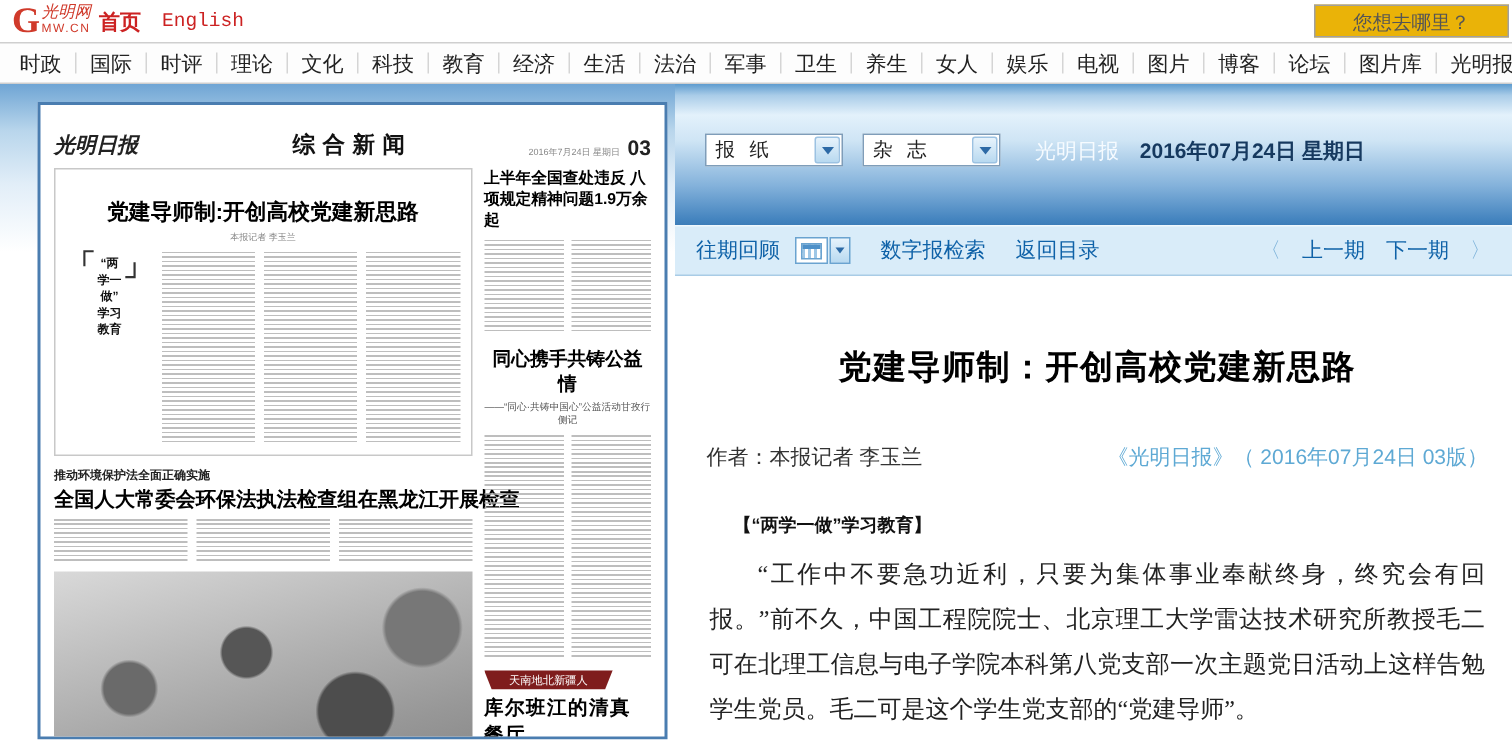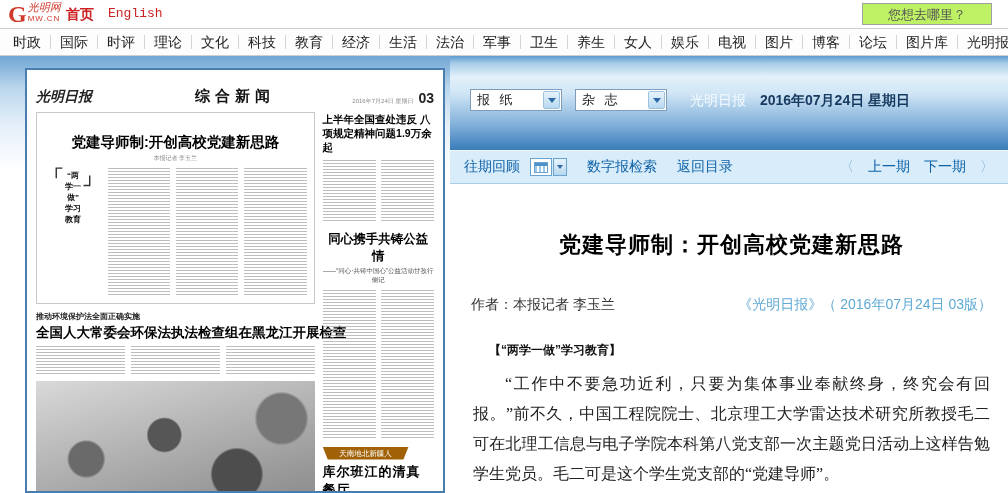--- a/index.html
+++ b/index.html
@@ -10,22 +10,22 @@
   
   .topbar { position:absolute; left:0; top:0; width:1008px; height:28px; background:#fff; }
   .logo { position:absolute; left:8px; top:2px; height:24px; display:flex; align-items:flex-start; cursor:pointer; }
   .logo-g { color:#d03a2b; font-size:24px; font-weight:bold; font-family:"Liberation Serif",serif; line-height:24px; }
   .logo-stack { display:flex; flex-direction:column; margin-left:1px; }
   .logo-cn { color:#d03a2b; font-size:11px; font-family:"DejaVu Serif",serif; font-style:italic; line-height:12px; }
   .logo-dom { color:#d03a2b; font-size:8px; letter-spacing:1px; line-height:9px; text-transform:uppercase; }
   .top-link { position:absolute; top:6px; font-size:14px; color:#cc2222; text-decoration:none; cursor:pointer; }
   .top-link.home { left:66px; font-weight:bold; }
   .top-link.eng  { left:108px; font-family:"Liberation Mono",monospace; font-size:13px; }
-  .search-box { position:absolute; right:16px; top:3px; width:130px; height:22px; border:1px solid #a0a0a0;
-                background:#bef264; font-size:13px; color:#555; text-align:center; outline:none;
+  .search-box { position:absolute; right:2px; top:3px; width:130px; height:22px; border:1px solid #a0a0a0;
+                background:#eab308; font-size:13px; color:#555; text-align:center; outline:none;
                 font-family:"Liberation Sans",sans-serif; }
   .search-box::placeholder { color:#555; }
 
   
   .nav { position:absolute; left:0; top:28px; width:1008px; height:28px; background:#fdfdfd;
          border-top:1px solid #cfcfcf; border-bottom:1px solid #cfcfcf;
          display:flex; align-items:center; padding-left:4px; }
   .nav-item { font-size:14px; color:#222; padding:0 9px; cursor:pointer; white-space:nowrap;
               border-right:1px solid #d5d5d5; line-height:14px; }
   .nav-item:last-child { border-right:none; }
@@ -109,21 +109,21 @@
              radial-gradient(circle at 18% 52%, #6a6a6a 0 7%, rgba(0,0,0,0) 8%),
              radial-gradient(circle at 46% 36%, #565656 0 9%, rgba(0,0,0,0) 10%),
              radial-gradient(circle at 72% 62%, #4d4d4d 0 11%, rgba(0,0,0,0) 12%),
              radial-gradient(circle at 88% 25%, #777 0 9%, rgba(0,0,0,0) 10%),
              linear-gradient(165deg,#d9d9d9 0%,#b4b4b4 40%,#979797 72%,#828282 100%); }
   .r-h1 { font-size:10.5px; font-weight:bold; color:#000; line-height:1.35; }
   .r-cols { display:flex; gap:5px; margin-top:5px; }
   .r-h2 { font-size:12.5px; font-weight:bold; color:#000; text-align:center; margin-top:9px; }
   .r-sub { font-size:6.5px; color:#555; text-align:center; margin-top:2px; }
   .r-by { font-size:6px; color:#888; text-align:center; margin-top:2px; }
-  .njtag { margin-top:9px; width:86px; height:13px; background:#a16207; color:#fff; font-size:7.5px;
+  .njtag { margin-top:9px; width:86px; height:13px; background:#7f1d1d; color:#fff; font-size:7.5px;
            line-height:13px; text-align:center; clip-path:polygon(0 0,100% 0,94% 100%,6% 100%); }
   .r-h3 { font-size:13px; font-weight:bold; color:#000; margin-top:3px; letter-spacing:1px; }
 </style>
 </head>
 <body>
 
 <div id="stage">
 
   <div class="topbar">
     <div class="logo">

